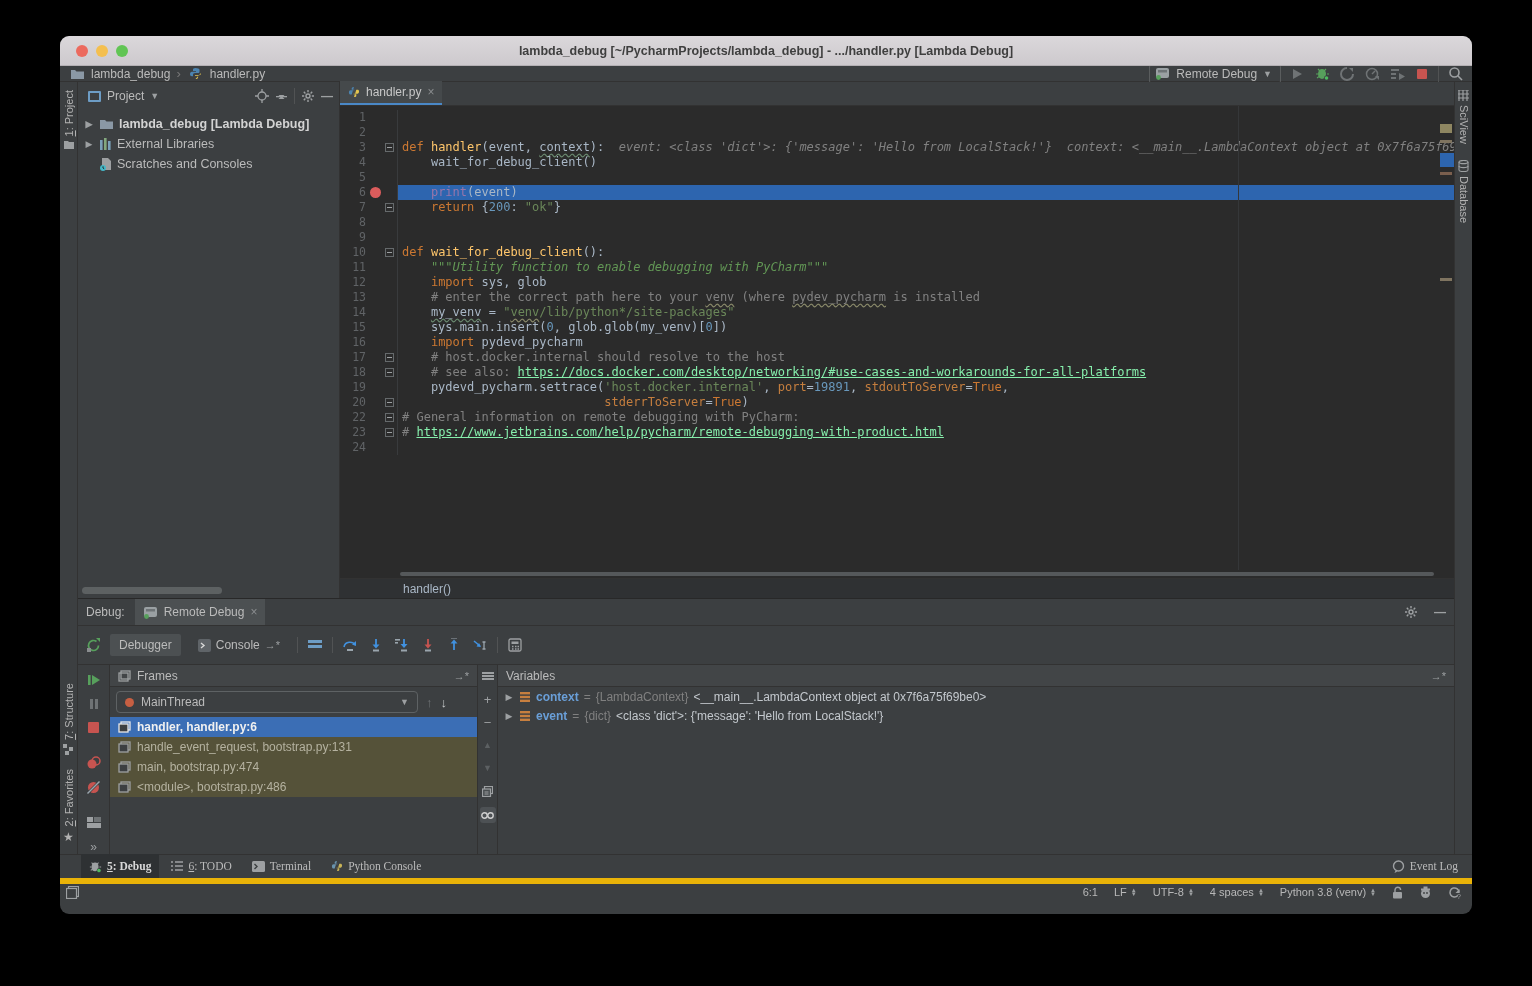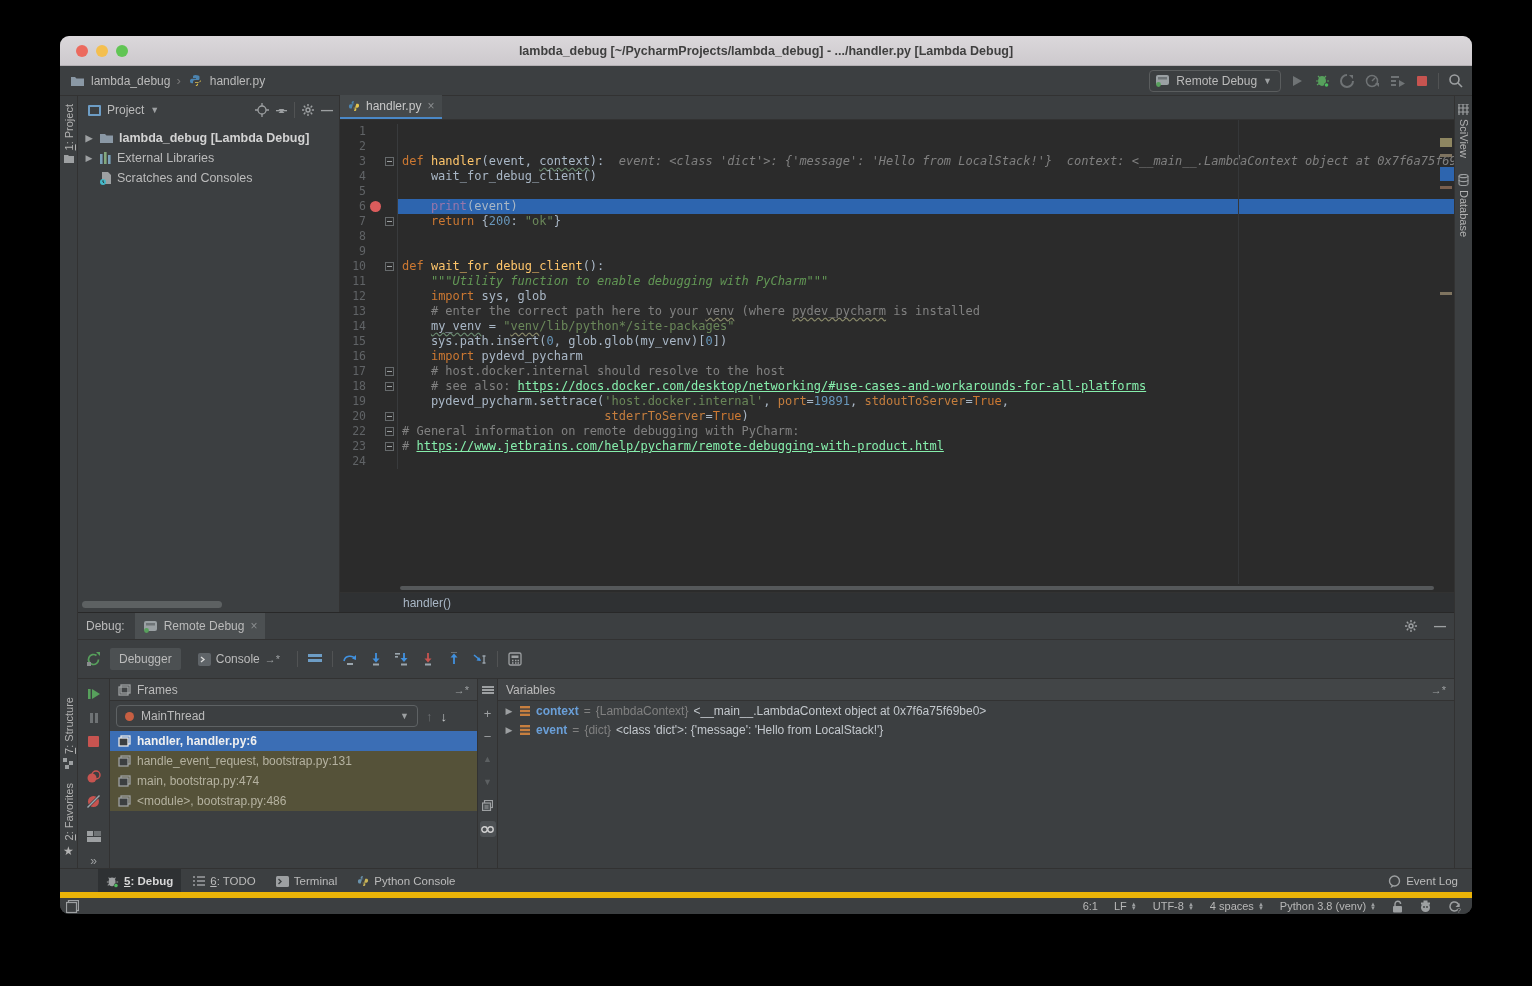--- a/index.html
+++ b/index.html
@@ -10,21 +10,21 @@
 
   
   .titlebar { height:30px; flex:none; background:linear-gradient(#dbd8db,#cdc9cd);
     display:flex; align-items:center; position:relative; border-bottom:1px solid #b4b0b4; }
   .lights { position:absolute; left:16px; top:9px; display:flex; gap:8px; }
   .light { width:12px; height:12px; border-radius:50%; }
   .light.r { background:#ec6a5e; } .light.y { background:#f4bf4f; } .light.g { background:#61c554; }
   .win-title { flex:1; text-align:center; font-size:12.5px; font-weight:bold; color:#3f3f3f; }
 
   
-  .navbar { height:30px; flex:none; background:#3c3f41; border-bottom:1px solid #323232;
+  .navbar { height:16px; flex:none; background:#3c3f41; border-bottom:1px solid #323232;
     display:flex; align-items:center; padding:0 8px; color:#bbb; font-size:12px; }
   .crumbs { display:flex; align-items:center; gap:5px; }
   .crumb-sep { color:#777; font-size:13px; padding:0 1px; }
   .nav-right { margin-left:auto; display:flex; align-items:center; gap:7px; }
   .runconfig { display:flex; align-items:center; gap:6px; border:1px solid #5a5d5e; border-radius:4px;
     padding:2px 8px 2px 5px; height:22px; }
   .runconfig .carr { color:#9da0a2; font-size:9px; }
   .tool-ic { width:18px; height:18px; display:flex; align-items:center; justify-content:center; }
   .vsep { width:1px; height:16px; background:#515354; }
 
@@ -121,21 +121,21 @@
   .wicon.selbox { background:#4d5154; border-radius:3px; height:16px; color:#d0d0d0; }
   .vars-panel { flex:1; min-width:0; display:flex; flex-direction:column; }
   .var-row { height:19px; display:flex; align-items:center; gap:5px; padding-left:6px; white-space:nowrap; }
   .var-row .tri { color:#9da0a2; font-size:9px; width:10px; text-align:center; }
   .var-name { color:#6a9fd8; font-weight:bold; }
   .var-dim { color:#808080; }
   .var-val { color:#c3c8cd; }
 
   
   .twbar { height:24px; flex:none; background:#3c3f41; border-top:1px solid #323232;
-    display:flex; align-items:flex-start; gap:4px; padding-left:38px; color:#bbb; font-size:11.5px; }
+    display:flex; align-items:flex-end; gap:4px; padding-left:21px; color:#bbb; font-size:11.5px;font-family:Liberation Serif, serif; }
   .twbtn { height:24px; display:flex; align-items:center; gap:5px; padding:0 8px; }
   .twbtn.active { background:#2e3133; color:#d8d8d8; }
   .twbar .grow { flex:1; }
   .statusbar { height:22px; flex:none; background:#3c3f41; border-top:6px solid #eab308;
     display:flex; align-items:center; color:#b8b8b8; font-size:11px; padding:0 10px 0 6px; gap:16px; }
   .statusbar .grow { flex:1; }
   .sseg { display:flex; align-items:center; gap:4px; }
   .updown { display:inline-flex; flex-direction:column; line-height:4px; font-size:6px; color:#9da0a2; }
   u { text-decoration:underline; }
   svg { display:block; }
@@ -356,21 +356,21 @@
                 <div class="code-line"><span class="ln">5</span><span class="mk"></span><span class="fd"></span><span class="lc"></span></div>
                 <div class="code-line cur"><span class="ln">6</span><span class="mk"><span class="bp-dot"></span></span><span class="fd"></span><span class="lc"><span class="tk-pl">    </span><span class="tk-bi">print</span><span class="tk-pl">(event)</span></span></div>
                 <div class="code-line"><span class="ln">7</span><span class="mk"></span><span class="fd"><span class="fold-box"></span></span><span class="lc"><span class="tk-pl">    </span><span class="tk-kw">return</span><span class="tk-pl"> {</span><span class="tk-num">200</span><span class="tk-pl">: </span><span class="tk-str">"ok"</span><span class="tk-pl">}</span></span></div>
                 <div class="code-line"><span class="ln">8</span><span class="mk"></span><span class="fd"></span><span class="lc"></span></div>
                 <div class="code-line"><span class="ln">9</span><span class="mk"></span><span class="fd"></span><span class="lc"></span></div>
                 <div class="code-line"><span class="ln">10</span><span class="mk"></span><span class="fd"><span class="fold-box"></span></span><span class="lc"><span class="tk-kw">def </span><span class="tk-fn">wait_for_debug_client</span><span class="tk-pl">():</span></span></div>
                 <div class="code-line"><span class="ln">11</span><span class="mk"></span><span class="fd"></span><span class="lc"><span class="tk-doc">    """Utility function to enable debugging with PyCharm"""</span></span></div>
                 <div class="code-line"><span class="ln">12</span><span class="mk"></span><span class="fd"></span><span class="lc"><span class="tk-pl">    </span><span class="tk-kw">import </span><span class="tk-pl">sys, glob</span></span></div>
                 <div class="code-line"><span class="ln">13</span><span class="mk"></span><span class="fd"></span><span class="lc"><span class="tk-com">    # enter the correct path here to your </span><span class="tk-com wavyg">venv</span><span class="tk-com"> (where </span><span class="tk-com wavyg">pydev_pycharm</span><span class="tk-com"> is installed</span></span></div>
                 <div class="code-line"><span class="ln">14</span><span class="mk"></span><span class="fd"></span><span class="lc"><span class="tk-pl">    </span><span class="tk-pl wavy">my_venv</span><span class="tk-pl"> = </span><span class="tk-str">"</span><span class="tk-str wavyg">venv</span><span class="tk-str">/lib/python*/site-packages"</span></span></div>
-                <div class="code-line"><span class="ln">15</span><span class="mk"></span><span class="fd"></span><span class="lc"><span class="tk-pl">    sys.path.insert(</span><span class="tk-num">0</span><span class="tk-pl">, glob.glob(my_venv)[</span><span class="tk-num">0</span><span class="tk-pl">])</span></span></div>
+                <div class="code-line"><span class="ln">15</span><span class="mk"></span><span class="fd"></span><span class="lc"><span class="tk-pl">    sys.main.insert(</span><span class="tk-num">0</span><span class="tk-pl">, glob.glob(my_venv)[</span><span class="tk-num">0</span><span class="tk-pl">])</span></span></div>
                 <div class="code-line"><span class="ln">16</span><span class="mk"></span><span class="fd"></span><span class="lc"><span class="tk-pl">    </span><span class="tk-kw">import </span><span class="tk-pl">pydevd_pycharm</span></span></div>
                 <div class="code-line"><span class="ln">17</span><span class="mk"></span><span class="fd"><span class="fold-box"></span></span><span class="lc"><span class="tk-com">    # host.docker.internal should resolve to the host</span></span></div>
                 <div class="code-line"><span class="ln">18</span><span class="mk"></span><span class="fd"><span class="fold-box"></span></span><span class="lc"><span class="tk-com">    # see also: </span><span class="tk-comlink">https://docs.docker.com/desktop/networking/#use-cases-and-workarounds-for-all-platforms</span></span></div>
                 <div class="code-line"><span class="ln">19</span><span class="mk"></span><span class="fd"></span><span class="lc"><span class="tk-pl">    pydevd_pycharm.settrace(</span><span class="tk-str">'host.docker.internal'</span><span class="tk-pl">, </span><span class="tk-kwarg">port</span><span class="tk-pl">=</span><span class="tk-num">19891</span><span class="tk-pl">, </span><span class="tk-kwarg">stdoutToServer</span><span class="tk-pl">=</span><span class="tk-kw">True</span><span class="tk-pl">,</span></span></div>
                 <div class="code-line"><span class="ln">20</span><span class="mk"></span><span class="fd"><span class="fold-box"></span></span><span class="lc"><span class="tk-pl">                            </span><span class="tk-kwarg">stderrToServer</span><span class="tk-pl">=</span><span class="tk-kw">True</span><span class="tk-pl">)</span></span></div>
                 <div class="code-line"><span class="ln">22</span><span class="mk"></span><span class="fd"><span class="fold-box"></span></span><span class="lc"><span class="tk-com"># General information on remote debugging with PyCharm:</span></span></div>
                 <div class="code-line"><span class="ln">23</span><span class="mk"></span><span class="fd"><span class="fold-box"></span></span><span class="lc"><span class="tk-com"># </span><span class="tk-comlink">https://www.jetbrains.com/help/pycharm/remote-debugging-with-product.html</span></span></div>
                 <div class="code-line"><span class="ln">24</span><span class="mk"></span><span class="fd"></span><span class="lc"></span></div>
               </div>
             <div class="stripe-mark" style="top:18px;width:12px;height:9px;background:#8e8661"></div>

